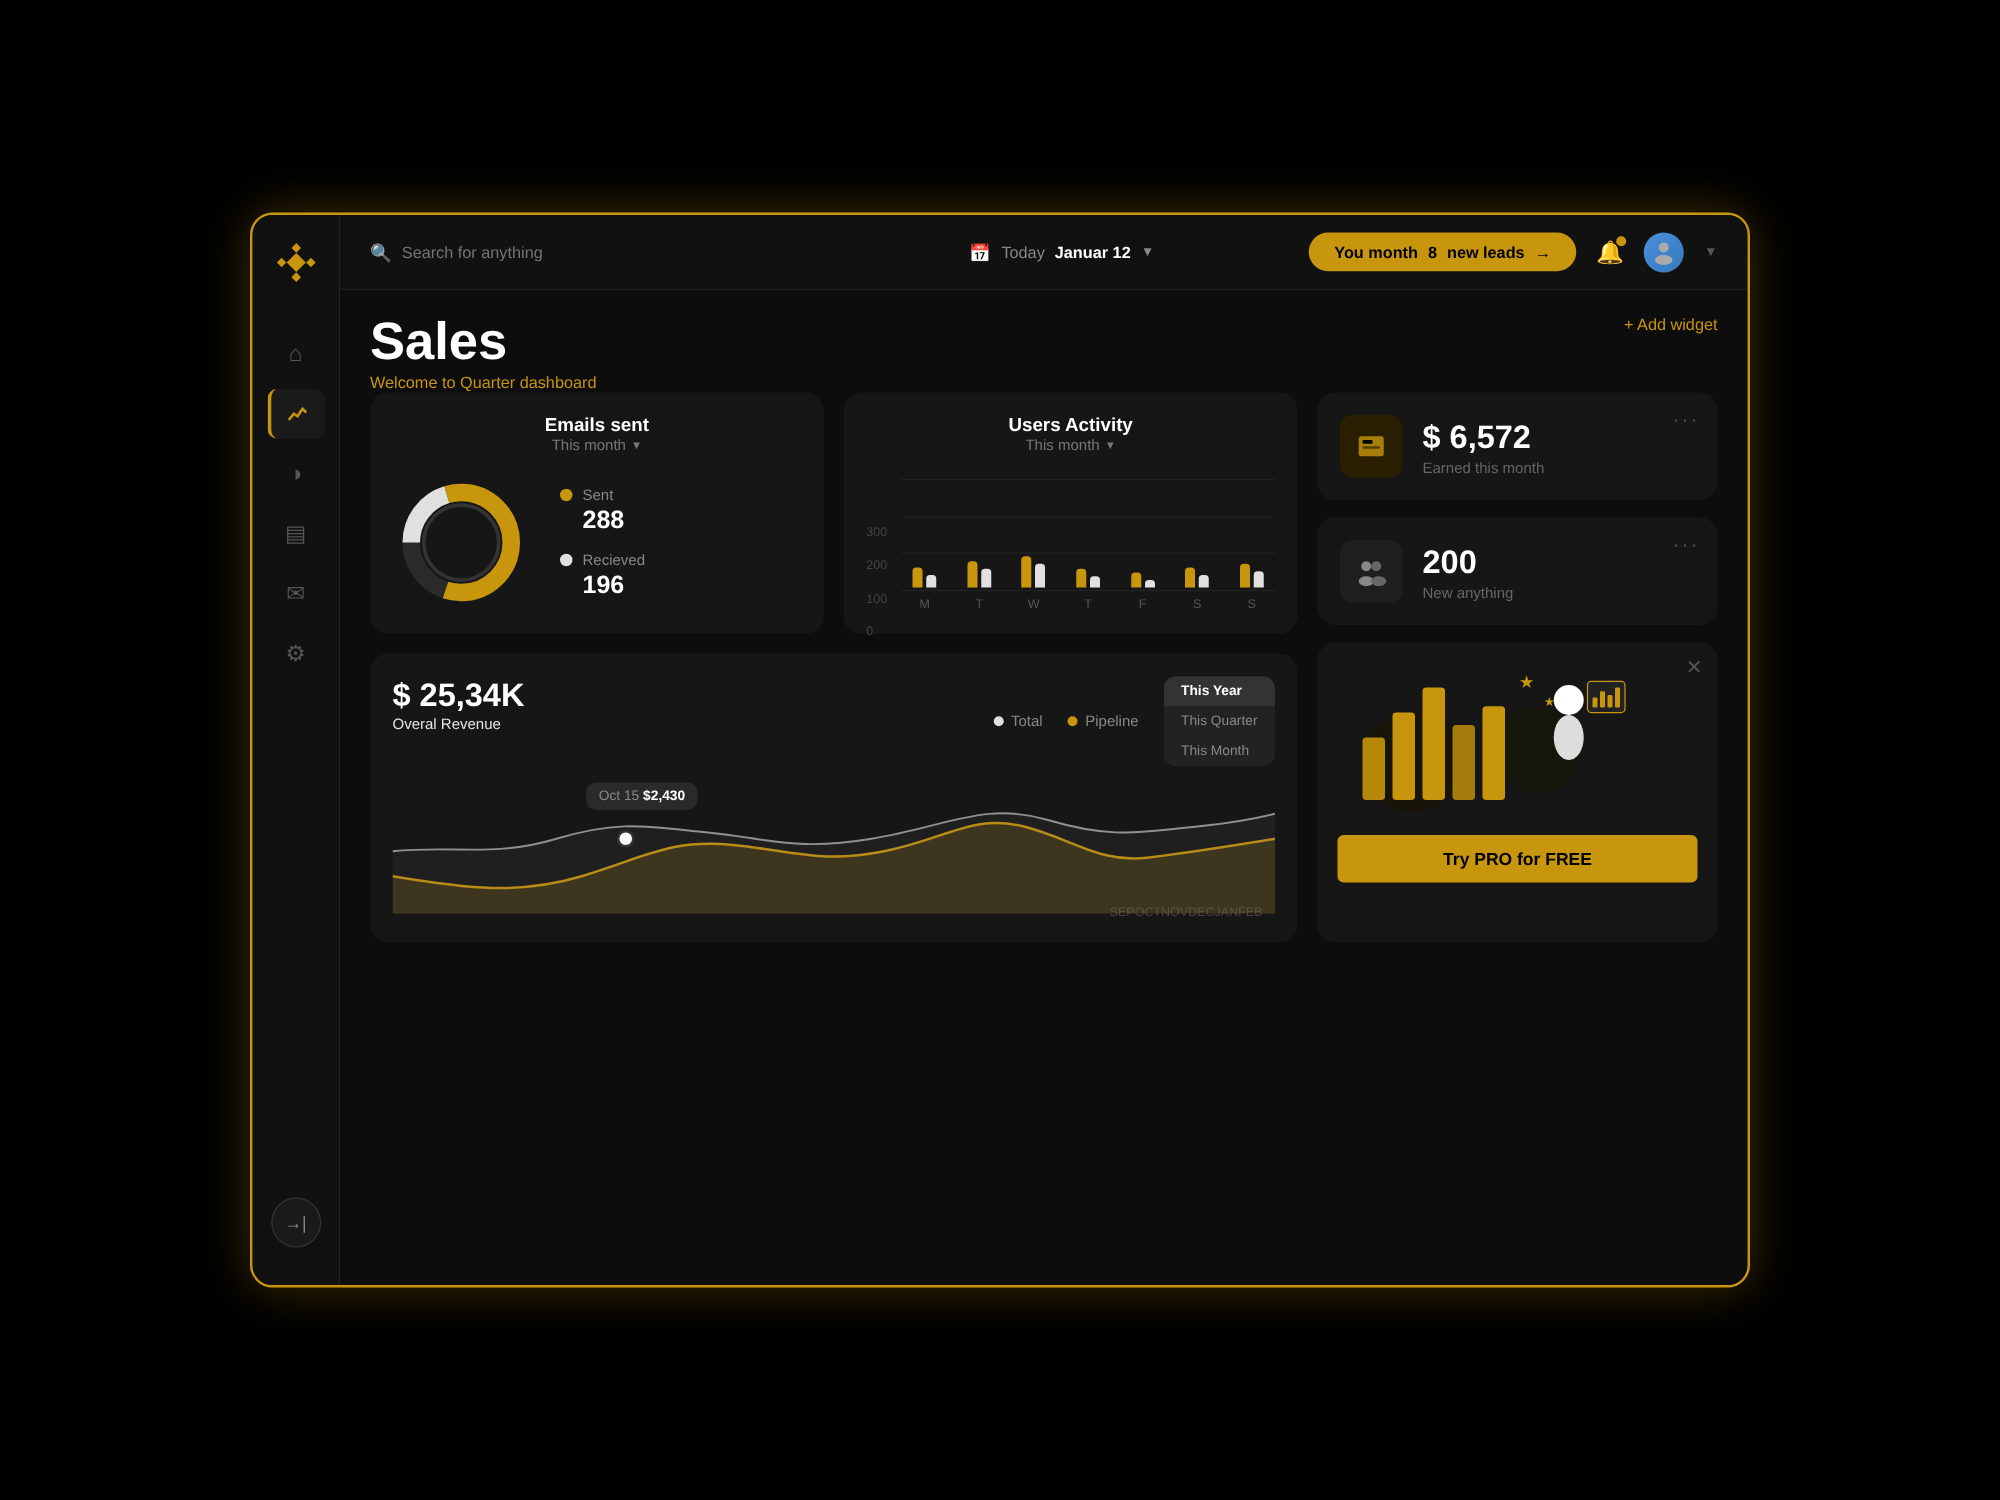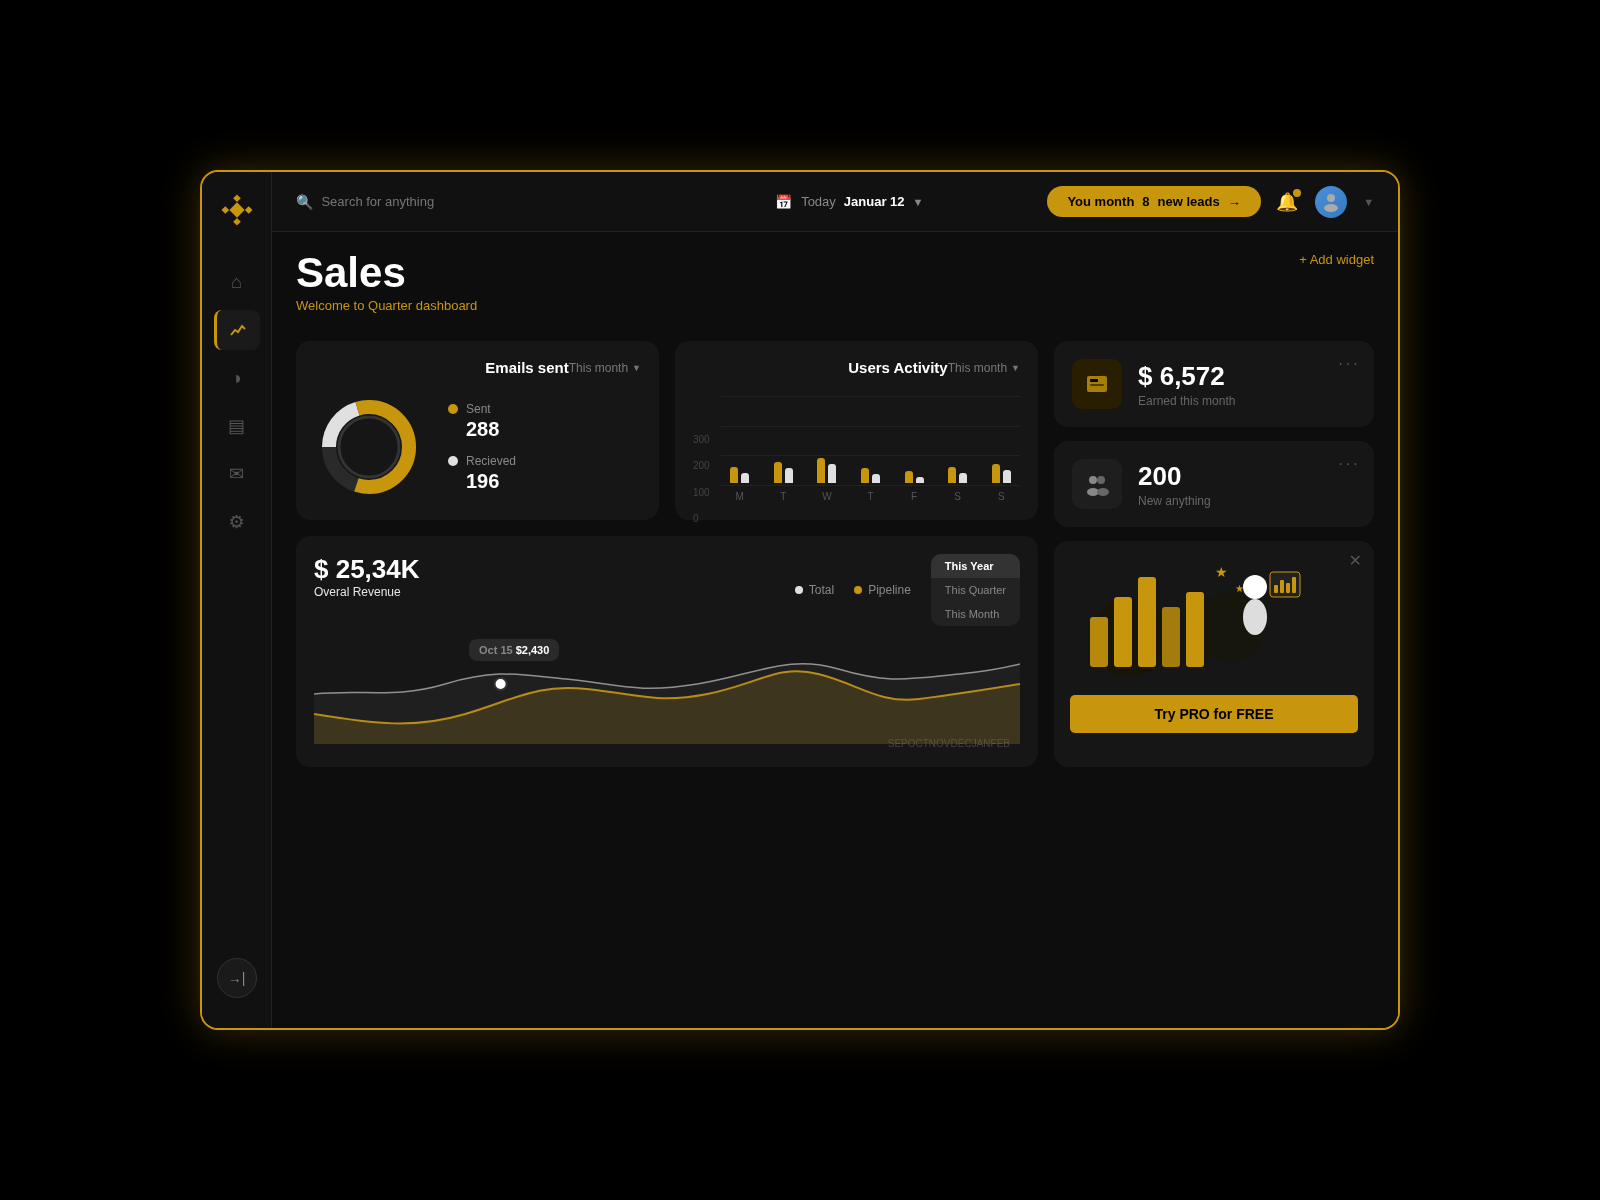--- a/index.html
+++ b/index.html
@@ -171,21 +171,21 @@
     .content {
       flex: 1;
       padding: 20px 24px;
       overflow-y: auto;
       background: #0d0d0d;
     }
     .page-header {
       display: flex;
       justify-content: space-between;
       align-items: flex-start;
-      margin-bottom: 28px;
+      margin-bottom: 1px;
     }
     .page-title {
       font-size: 42px;
       font-weight: 700;
       color: #fff;
       line-height: 1;
     }
     .page-subtitle {
       font-size: 13px;
       color: #555;
@@ -215,23 +215,24 @@
       padding: 18px;
       position: relative;
     }
     
     .emails-card {
       grid-column: 1;
       grid-row: 1;
     }
     .card-header {
       display: flex;
-      justify-content: flex-end;
+      justify-content: flex-start;
       align-items: center;
       margin-bottom: 16px;
+      flex-direction: column;
     }
     .card-title {
       font-size: 15px;
       font-weight: 600;
       color: #fff;
     }
     .card-filter {
       display: flex;
       align-items: center;
       gap: 4px;
@@ -485,21 +486,20 @@
       border-radius: 8px;
       padding: 5px 10px;
       font-size: 11px;
       color: #fff;
       top: -8px;
       left: 130px;
       white-space: nowrap;
     }
     .tooltip-date {
       color: #888;
-      font-weight: bold;
     }
     .tooltip-val {
       color: #fff;
       font-weight: 700;
     }
     
     .illus-container {
       position: relative;
       width: 100%;
       height: 130px;

